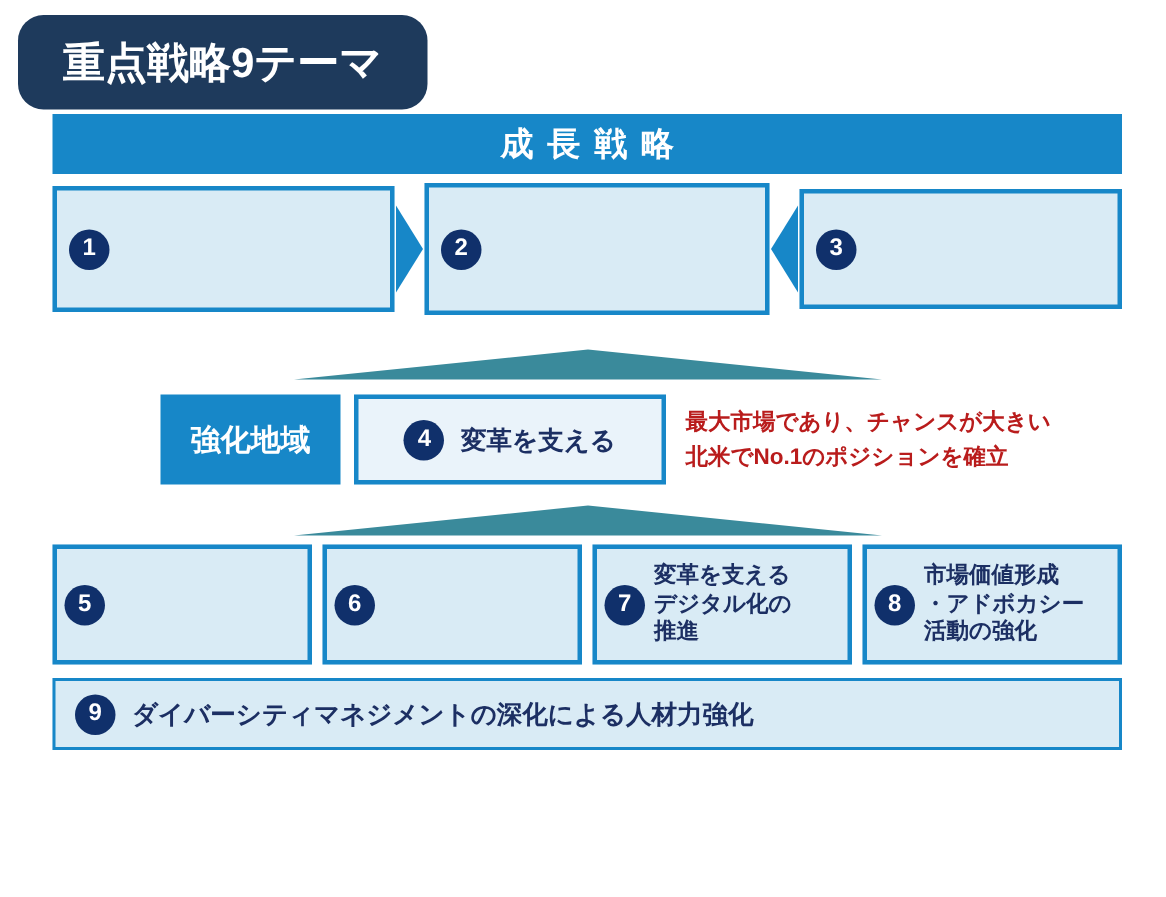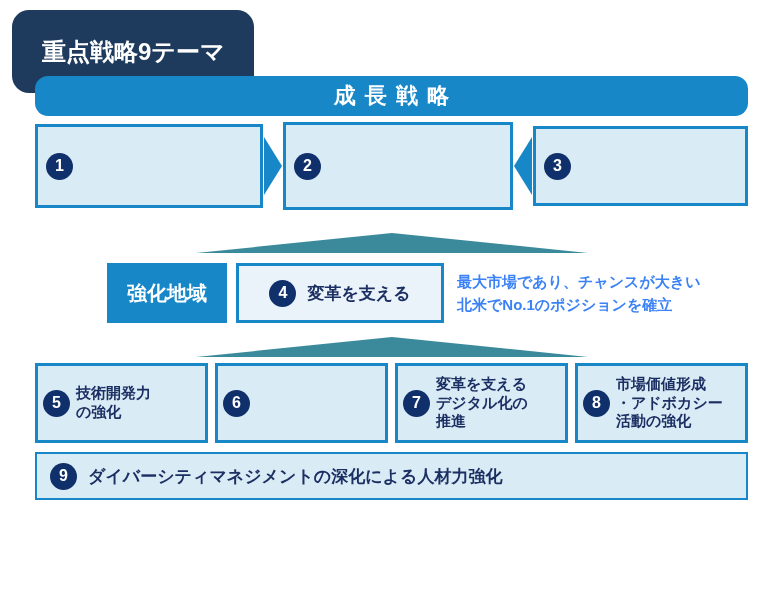--- a/index.html
+++ b/index.html
@@ -3,26 +3,26 @@
 <meta charset="utf-8">
 <style>
   html,body{margin:0;padding:0;}
   body{
     width:777px;height:598px;position:relative;background:#ffffff;
     font-family:"Liberation Sans","DejaVu Sans",sans-serif;
     overflow:hidden;
   }
   .badge{
     position:absolute;left:12px;top:10px;height:47px;line-height:47px;
-    padding:18px 30px;border-radius:17px;background:#1e3a5c;color:#ffffff;
-    font-size:24px;font-weight:bold;
+    padding:8px 30px;border-radius:17px;background:#1e3a5c;color:#ffffff;
+    font-size:28px;font-weight:bold;
   }
   .container{position:absolute;left:35px;top:76px;width:713px;}
 
-  .bar{display:flex;align-items:center;justify-content:center;color:#fff;font-weight:bold;border-radius:13px;}
+  .bar{display:flex;align-items:center;justify-content:center;color:#fff;font-weight:bold;}
   .bar-growth{height:40px;background:#1787c8;font-size:22px;letter-spacing:0.42em;text-indent:0.42em;}
   .bar-business{height:44px;background:#3d6090;font-size:19px;letter-spacing:0.5em;text-indent:0.5em;margin-top:0;}
   .bar-foundation{height:38px;background:#1787c8;font-size:20px;letter-spacing:0.42em;text-indent:0.42em;}
 
   .row1{margin-top:6px;display:flex;align-items:center;height:88px;}
   .sbox{
     box-sizing:border-box;background:#d9ebf5;border:3px solid #1787c8;
     display:flex;align-items:center;padding:4px 8px;gap:7px;
     color:#1c2f63;font-weight:bold;font-size:17px;line-height:1.22;
   }
@@ -53,21 +53,21 @@
     box-sizing:border-box;margin-left:72px;width:120px;height:60px;background:#1787c8;
     color:#fff;font-size:20px;font-weight:bold;
     display:flex;align-items:center;justify-content:center;
   }
   .bizbox{
     box-sizing:border-box;margin-left:9px;width:208px;height:60px;background:#eaf3fa;
     border:3px solid #1787c8;display:flex;align-items:center;justify-content:center;gap:11px;
     color:#1c2f63;font-weight:bold;font-size:17px;
   }
   .note{
-    margin-left:13px;color:#3b82f6;font-weight:bold;font-size:15px;
+    margin-left:13px;color:#b91c1c;font-weight:bold;font-size:15px;
     line-height:1.55;white-space:pre-line;
   }
 
   .row2{margin-top:6px;display:flex;gap:7px;height:80px;}
   .fbox{
     box-sizing:border-box;flex:1;background:#d9ebf5;border:3px solid #1787c8;
     display:flex;align-items:center;padding:0 5px;gap:6px;
     color:#1c2f63;font-weight:bold;font-size:15px;line-height:1.25;
   }
   .fbox .txt{white-space:pre-line;}
@@ -123,22 +123,20 @@
     <div class="note">最大市場であり、チャンスが大きい
 北米でNo.1のポジションを確立</div>
   </div>
 
   <div class="tri-up tri2"></div>
 
 
   <div class="row2">
     <div class="fbox">
       <span class="circle">5</span>
-      <span class="txt">技術開発力
-の強化</span>
     </div>
     <div class="fbox">
       <span class="circle">6</span>
     </div>
     <div class="fbox">
       <span class="circle">7</span>
       <span class="txt">変革を支える
 デジタル化の
 推進</span>
     </div>

